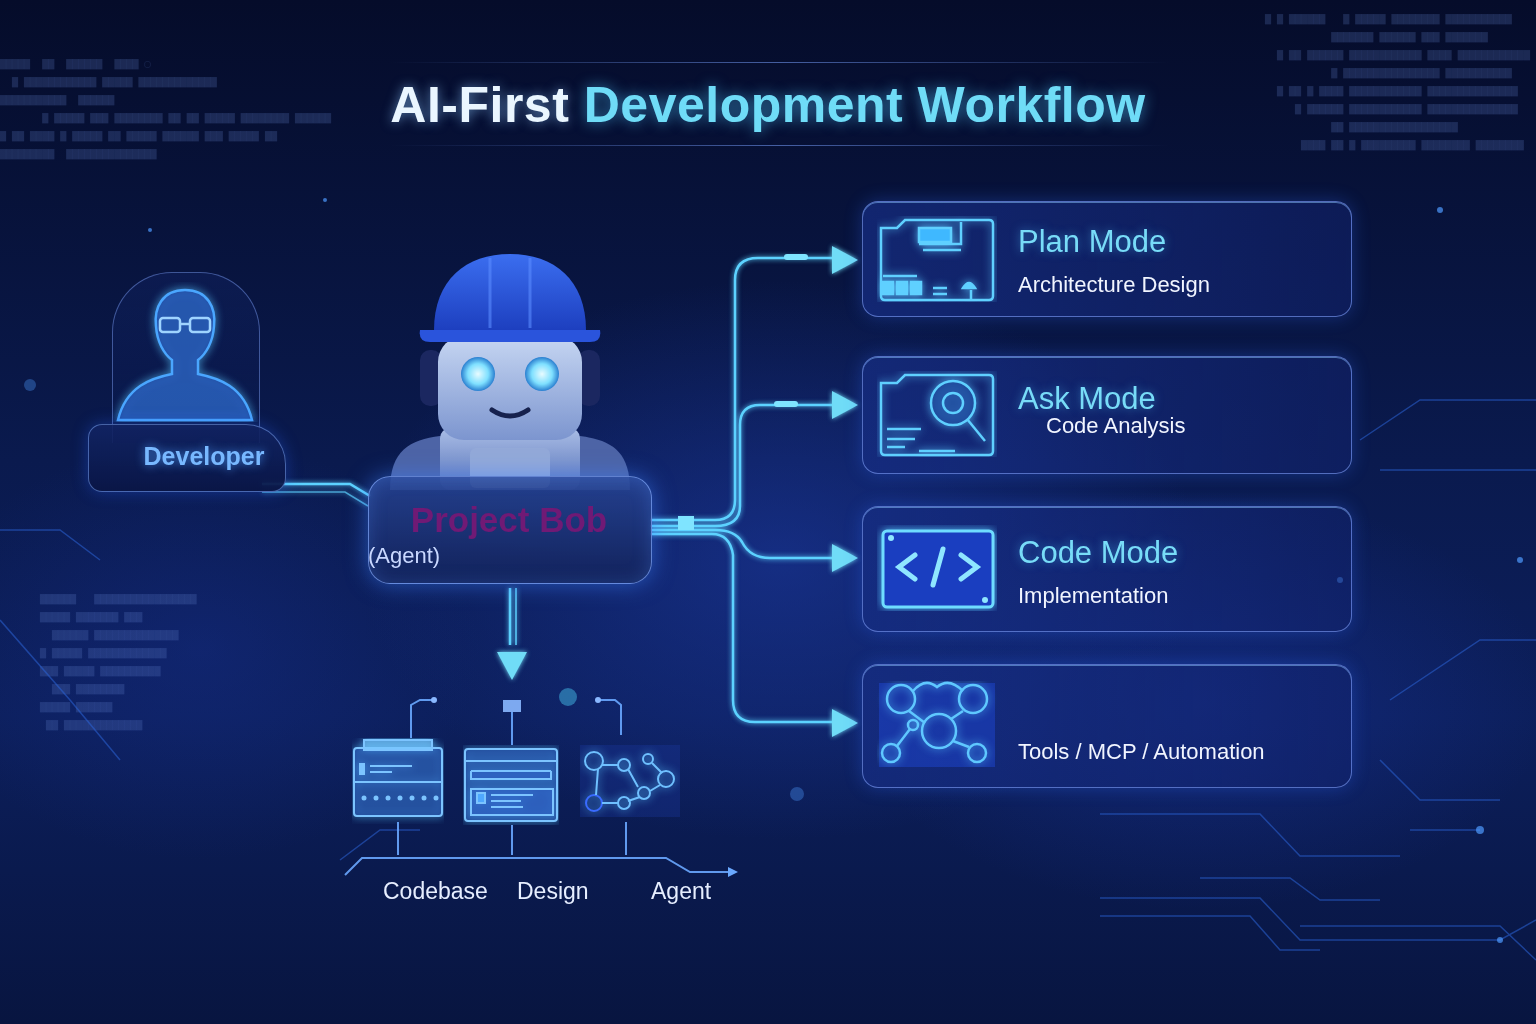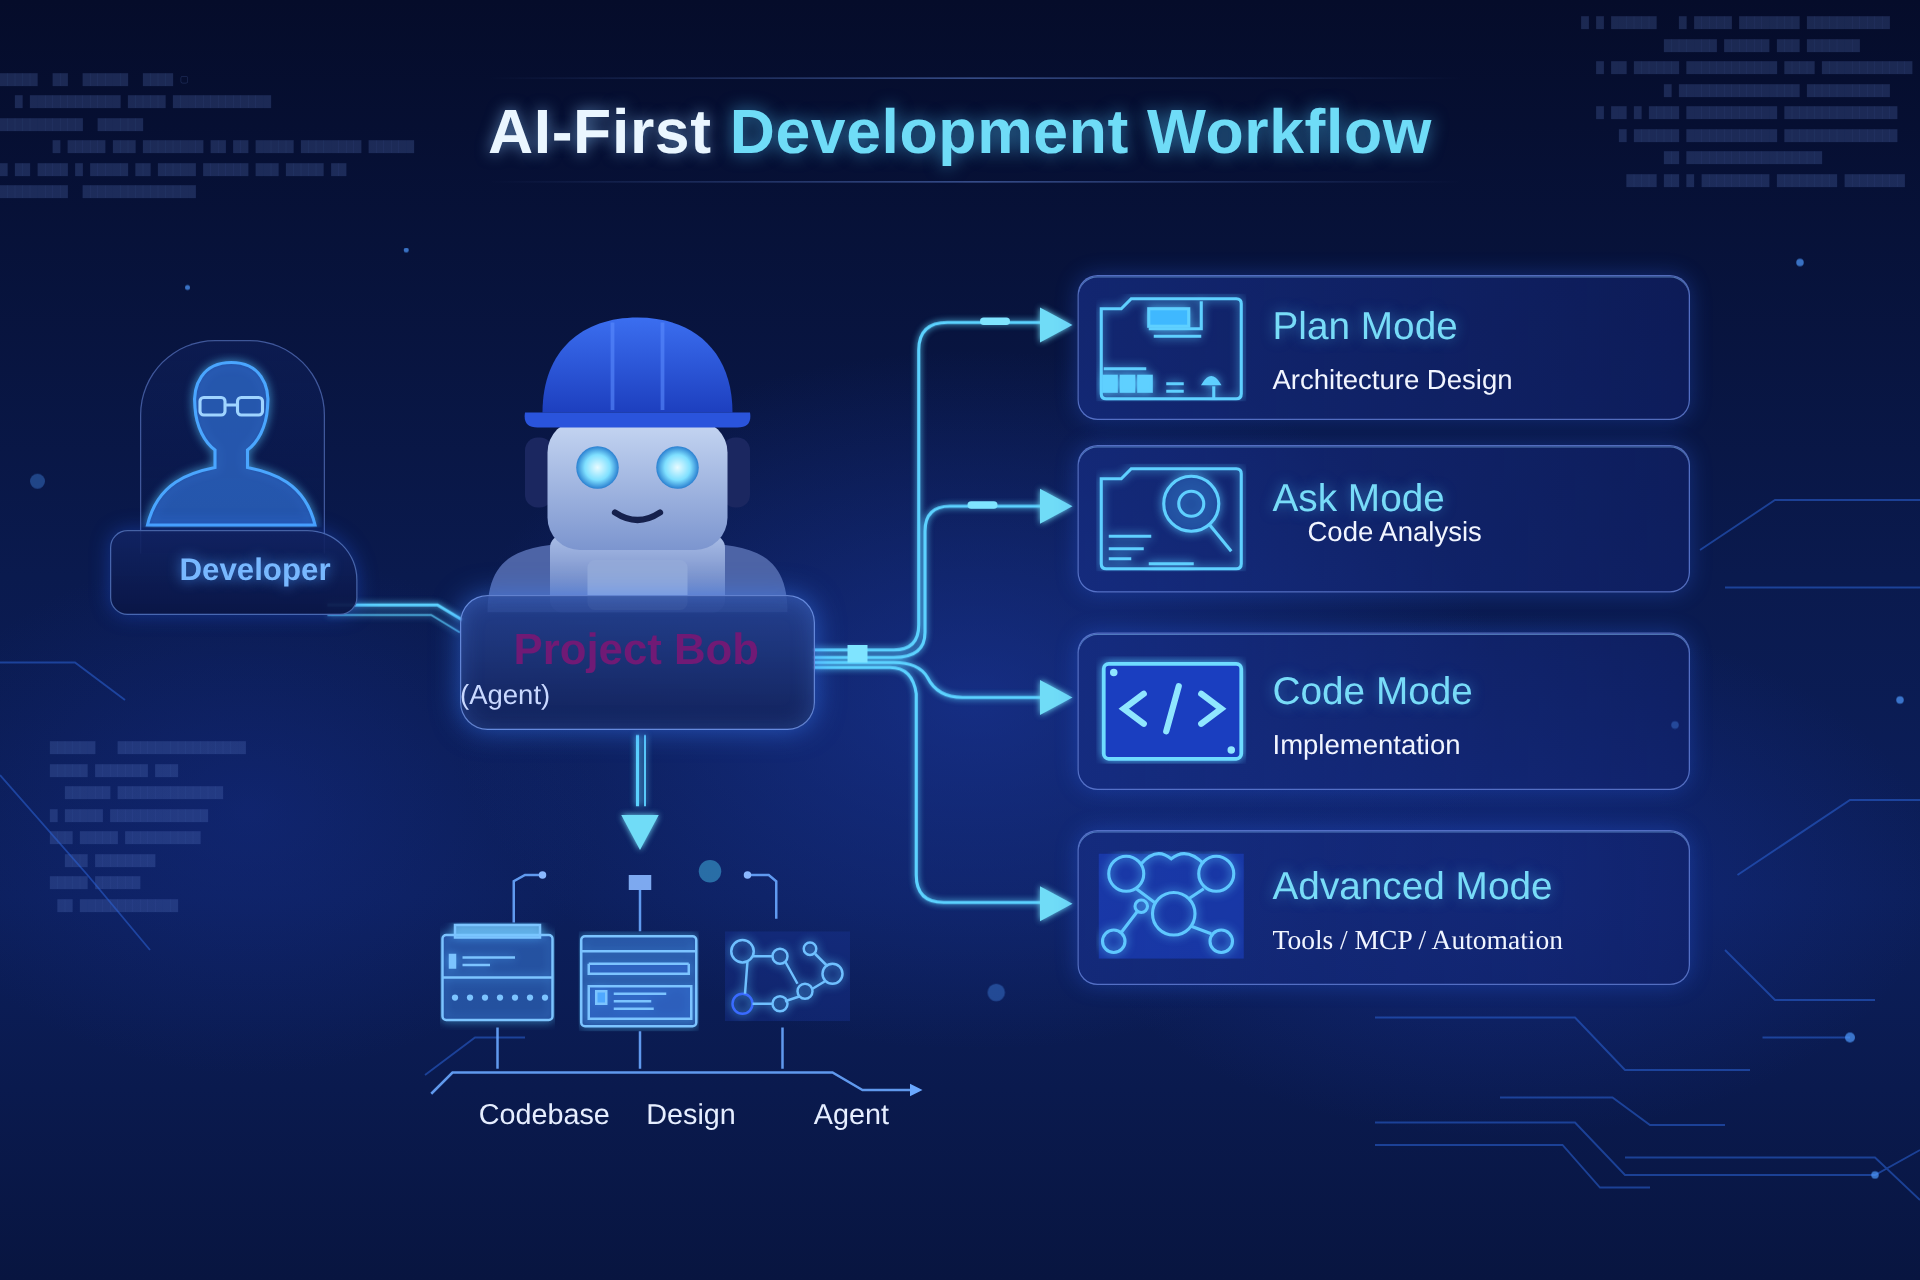--- a/index.html
+++ b/index.html
@@ -230,21 +230,21 @@
 
   <path d="M54 80 C54 30 86 4 130 4 C174 4 206 30 206 80 Z" fill="url(#hat)"></path>
   <path d="M40 80 H220 Q222 92 210 92 H50 Q38 92 40 80 Z" fill="#2a54dc"></path>
   <path d="M110 8 V78 M150 8 V78" stroke="#5a8bff" stroke-width="3" opacity="0.6"></path>
 </svg>
 
 <div class="agent-box"></div>
 <div class="agent-name">Project Bob</div>
 <div class="agent-sub">(Agent)</div>
 
-<div class="card" style="top:220px;height:114px;text-align:right;">
+<div class="card" style="top:201px;height:114px;text-align:right;">
   <svg class="card-icon" style="top:14px;" viewBox="0 0 120 86">
     <g fill="none" stroke="#5fd0ff" stroke-width="2.5" class="glow">
       <path d="M4 12 H20 L28 4 H112 Q116 4 116 8 V80 Q116 84 112 84 H8 Q4 84 4 80 Z"></path>
       <rect x="42" y="12" width="32" height="14" fill="#3fb8ff"></rect>
       <path d="M84 6 V28 H42 M46 34 H84 M6 60 H40 M56 72 H70 M56 78 H70"></path>
       <rect x="6" y="66" width="10" height="12" fill="#5fd0ff"></rect>
       <rect x="20" y="66" width="10" height="12" fill="#5fd0ff"></rect>
       <rect x="34" y="66" width="10" height="12" fill="#5fd0ff"></rect>
       <path d="M86 72 Q92 62 98 72 Z M94 74 V84" fill="#5fd0ff"></path>
     </g>
@@ -289,22 +289,21 @@
       <path d="M36 10 Q48 -4 60 6 Q72 -4 86 10"></path>
       <circle cx="24" cy="18" r="14"></circle>
       <circle cx="96" cy="18" r="14"></circle>
       <circle cx="62" cy="50" r="17"></circle>
       <circle cx="36" cy="44" r="5"></circle>
       <circle cx="14" cy="72" r="9"></circle>
       <circle cx="100" cy="72" r="9"></circle>
       <path d="M32 30 L48 42 M86 30 L74 38 M20 65 L33 48 M76 60 L92 66"></path>
     </g>
   </svg>
-  <div class="card-title" style="top:26px;">Advanced Mode</div>
-  <div class="card-sub" style="top:74px;font-family:Liberation Serif, serif;">Tools / MCP / Automation</div>
+  <div class="card-sub" style="top:74px;">Tools / MCP / Automation</div>
 </div>
 
 <svg style="position:absolute;left:352px;top:738px;" width="92" height="86" viewBox="0 0 92 86">
   <g fill="rgba(40,80,200,0.35)" stroke="#7cc4ff" stroke-width="2" class="glow">
     <rect x="2" y="10" width="88" height="68" rx="3"></rect>
     <rect x="12" y="2" width="68" height="10" fill="rgba(120,200,255,0.6)"></rect>
     <path d="M2 44 H90"></path>
     <path d="M8 26 H12 V36 H8 Z M18 28 H60 M18 34 H40" fill="#7cc4ff"></path>
   </g>
   <g fill="#7cc4ff">

